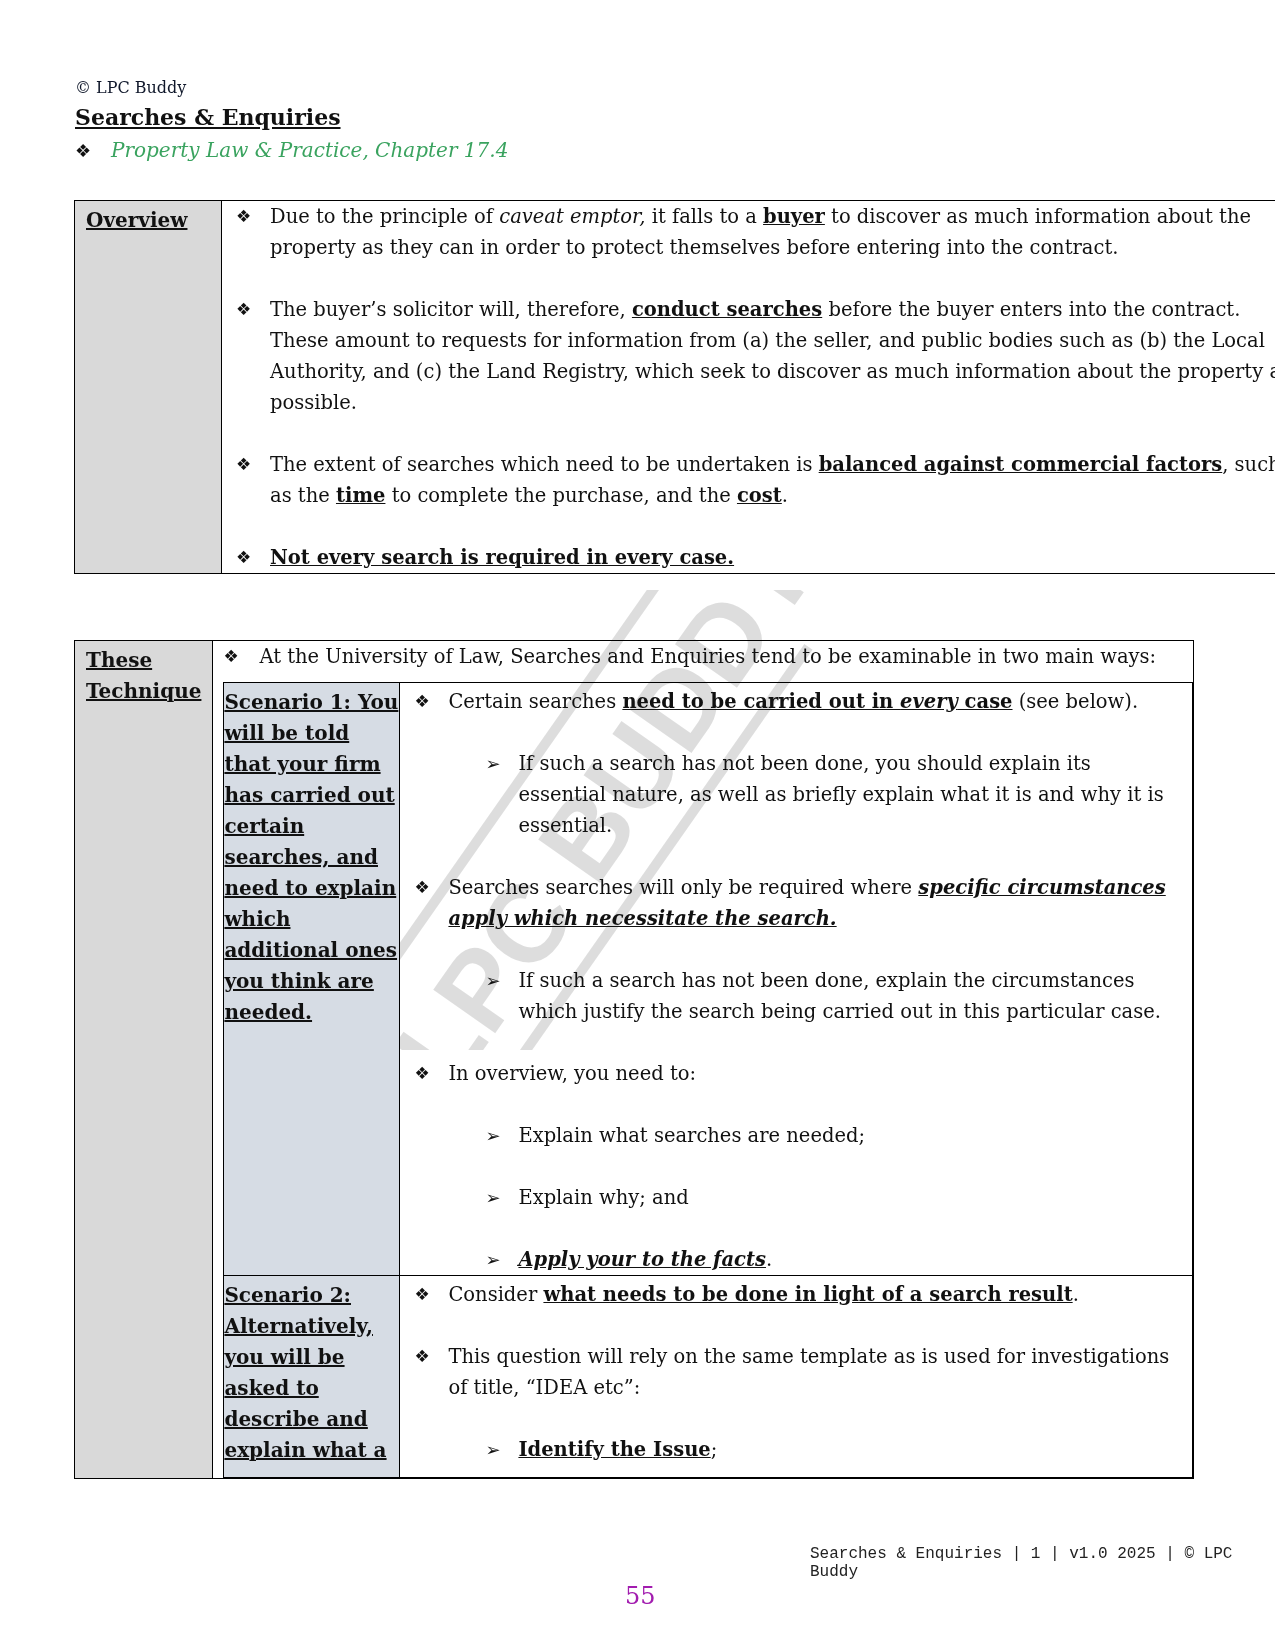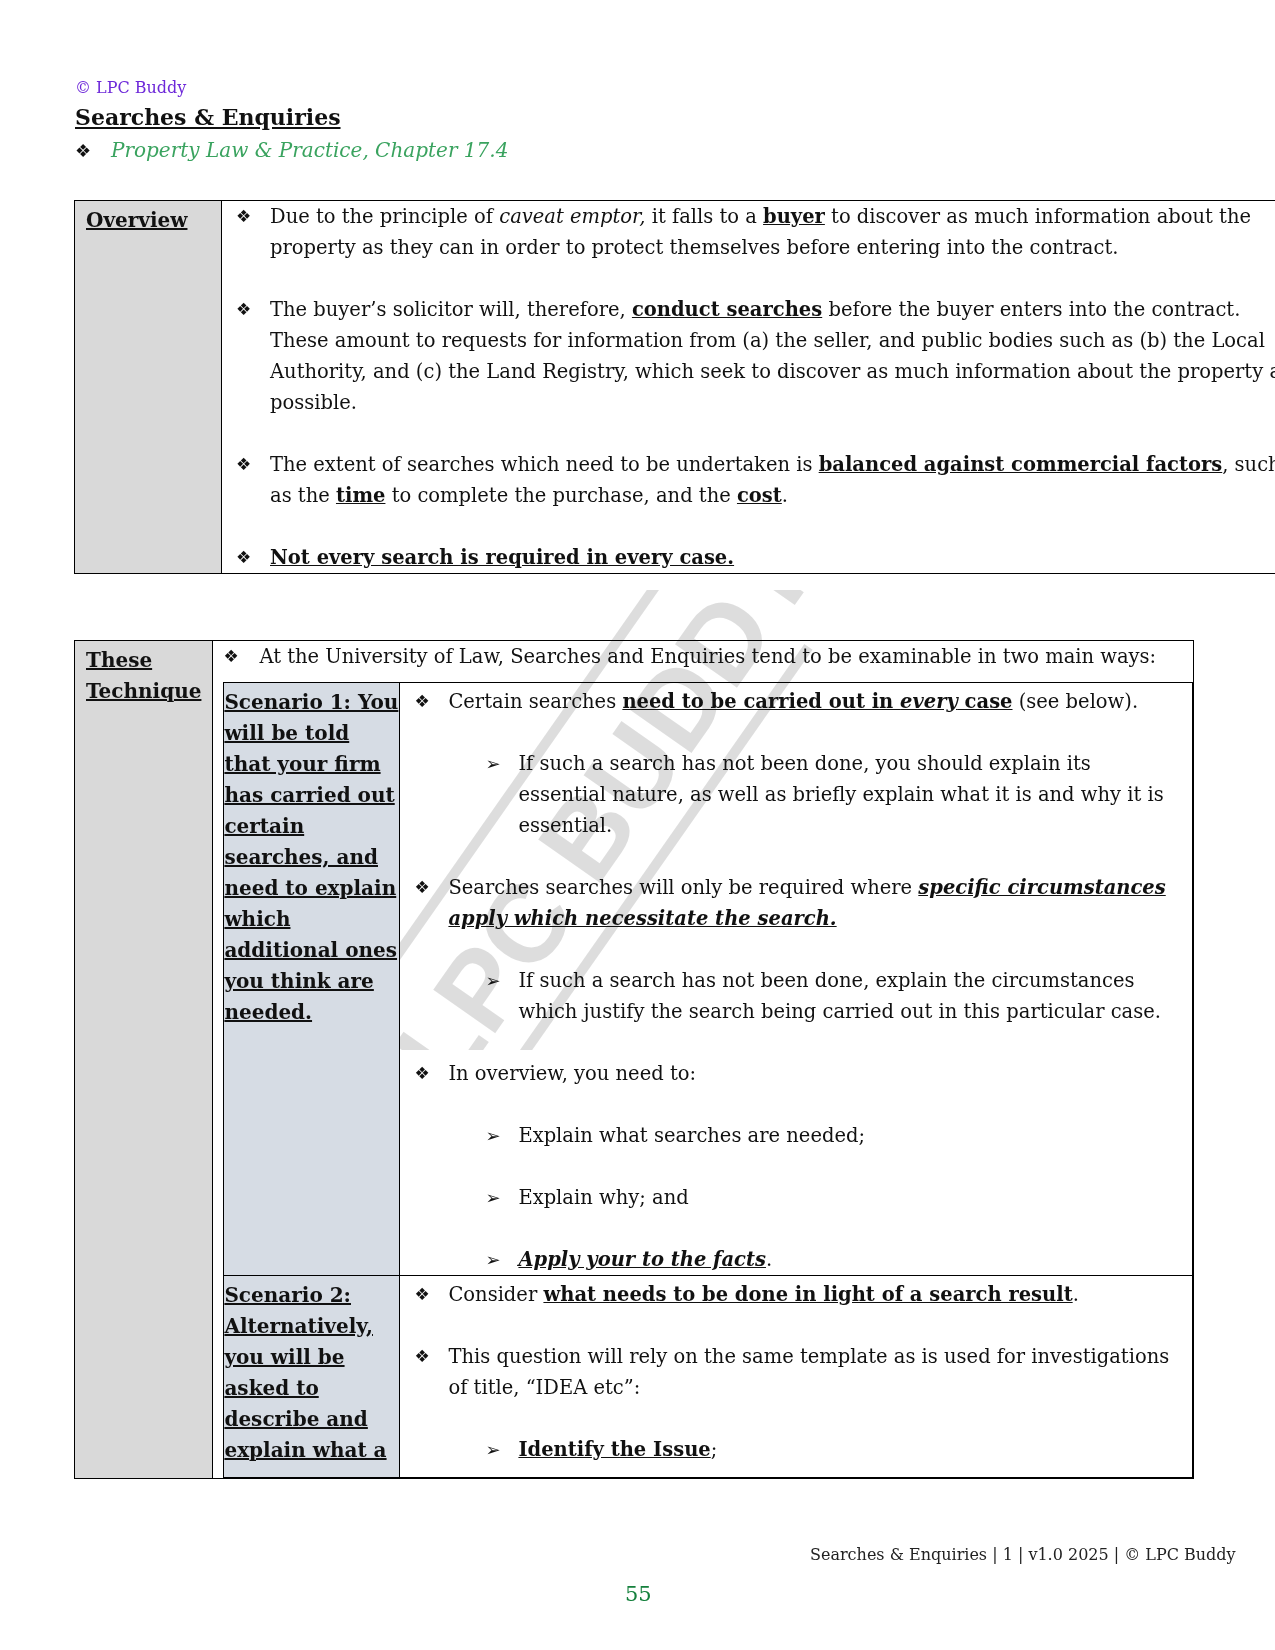--- a/index.html
+++ b/index.html
@@ -1,18 +1,18 @@
 <!DOCTYPE html>
 <html><head>
 <meta charset="utf-8">
 <style>
   html,body{margin:0;padding:0;background:#fff;}
   body{width:1275px;height:1650px;position:relative;overflow:hidden;font-family:"DejaVu Serif","Liberation Serif",serif;color:#111;}
   .abs{position:absolute;}
-  .copy{left:75px;top:78px;font-size:16px;color:#6d28d9;}
+  .copy{left:75px;top:78px;font-size:16px;color:#0f172a;}
   .title{left:75px;top:104px;font-size:22px;font-weight:bold;text-decoration:underline;}
   .ref{left:75px;top:138px;font-size:20px;}
   .ref .bul{display:inline-block;width:36px;font-size:18px;}
   .ref a{color:#3aa35f;font-style:italic;}
   table{border-collapse:collapse;}
   .t1{left:74px;top:200px;width:1230px;}
   .t2{left:74px;top:640px;width:1120px;}
   td{border:1.5px solid #000;vertical-align:top;padding:0;}
   .hd{background:#d9d9d9;font-weight:bold;text-decoration:underline;font-size:20px;line-height:31px;padding:4px 11px;}
   .t1 .hd{width:124px;}
@@ -26,22 +26,22 @@
   .u{text-decoration:underline;margin-top:17px;}
   .bd{font-weight:bold;}
   .it{font-style:italic;}
   .inner{margin:10px 0 0 10px;width:970px;}
   .inner td{border:1.5px solid #000;}
   .sc{background:#d6dce4;width:175px;font-weight:bold;text-decoration:underline;font-size:20px;line-height:31px;padding:4px 0;}
   .inner .body{padding:3px 10px 0 0;}
   .inner .item{padding-left:48px;}
   .inner .item .b{left:14px;}
   .wm{left:390px;top:590px;width:460px;height:460px;pointer-events:none;}
-  .footer{left:810px;top:1545px;font-size:16px;color:#222;}
-  .pnum{left:625px;top:1582px;font-size:21px;color:#15803d;}
+  .footer{left:810px;top:1545px;font-size:16px;color:#222;font-family:Liberation Mono, monospace;}
+  .pnum{left:625px;top:1582px;font-size:24px;color:#a21caf;}
 </style>
 </head>
 <body>
 
 <div class="abs copy">© LPC Buddy</div>
 <div class="abs title">Searches &amp; Enquiries</div>
 <div class="abs ref">
   <span class="bul">❖</span><a>Property Law &amp; Practice, Chapter 17.4</a>
 </div>
 

